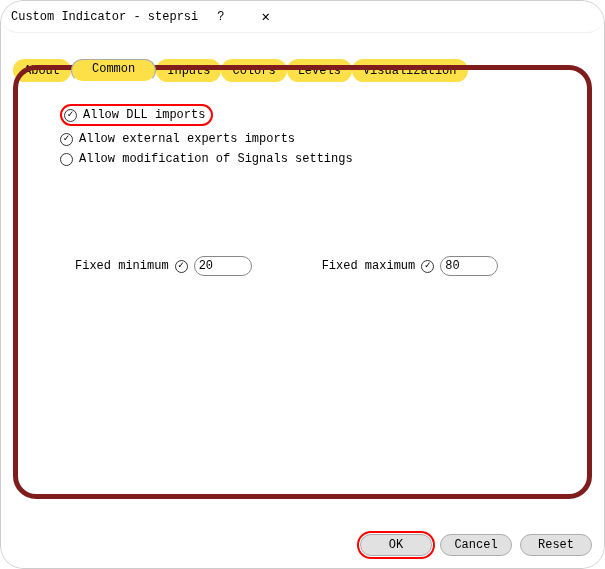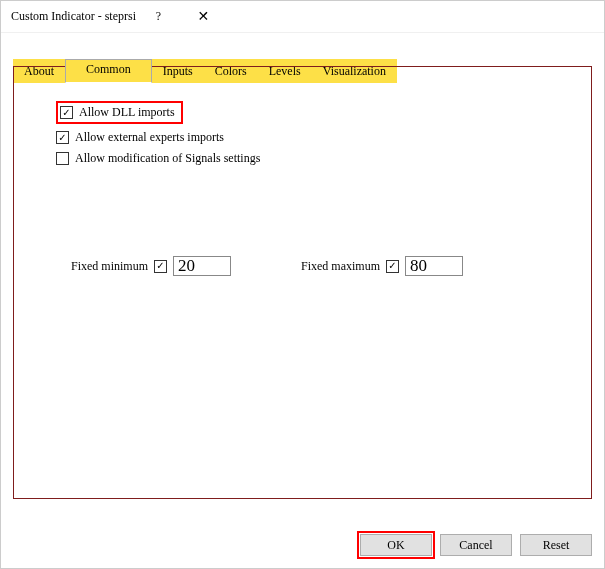--- a/index.html
+++ b/index.html
@@ -1,18 +1,19 @@
 <!DOCTYPE html>
 <html><head>
   <meta charset="utf-8">
   <style>
     * {
       box-sizing: border-box;
-      font-family: Liberation Serif, serif;
+      font-family: Liberation Mono, monospace;
       font-size: 12px;
+      border-radius: 23px;
     }
     body {
       margin: 0;
       padding: 0;
       background: #fff;
       width: 605px;
       height: 569px;
       overflow: hidden;
     }
     .window {
@@ -56,21 +57,21 @@
       border: 1px solid #aaa;
       border-bottom: 1px solid #fff;
       z-index: 2;
     }
     .tab-highlight {
       border: 2px solid #ff0000;
       padding: 2px 20px;
     }
     .tab-content-border {
       margin: 0 12px 0 12px;
-      border: 1px solid #7f1d1d;
+      border: 5px solid #7f1d1d;
       flex: 1;
       position: relative;
       top: -1px;
       z-index: 1;
       padding: 28px 24px;
     }
     .checkbox-row {
       display: flex;
       align-items: center;
       margin: 6px 0 6px 18px;
@@ -110,21 +111,21 @@
     .minmax-group {
       display: flex;
       align-items: center;
       gap: 6px;
     }
     .num-input {
       width: 58px;
       height: 20px;
       border: 1px solid #888;
       padding: 0 4px;
-      font-size: 17px;
+      font-size: 12px;
     }
     .button-bar {
       display: flex;
       justify-content: flex-end;
       gap: 8px;
       padding: 10px 12px 12px 12px;
     }
     .btn {
       width: 72px;
       height: 22px;

